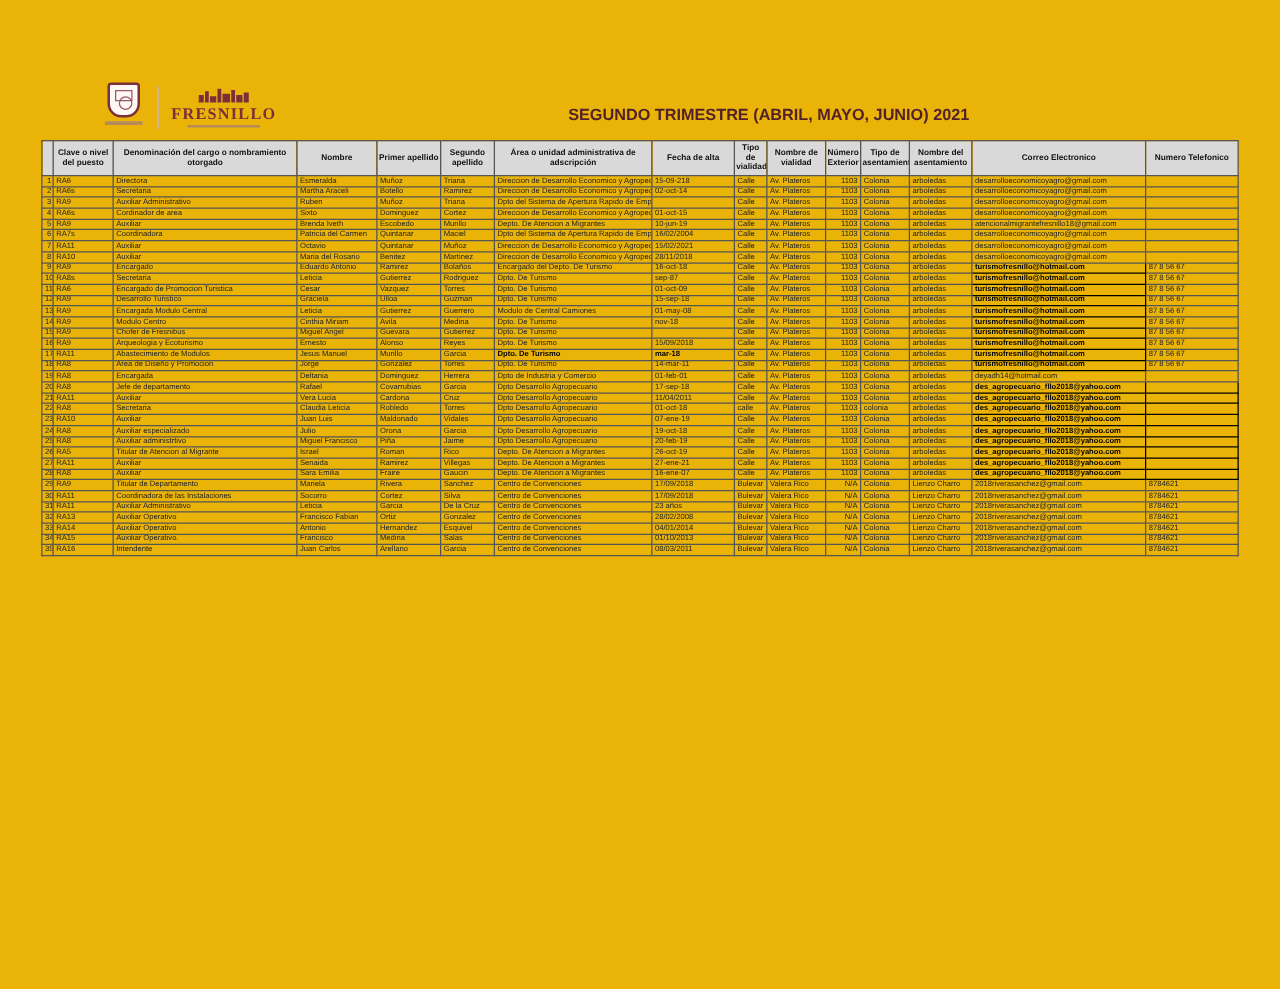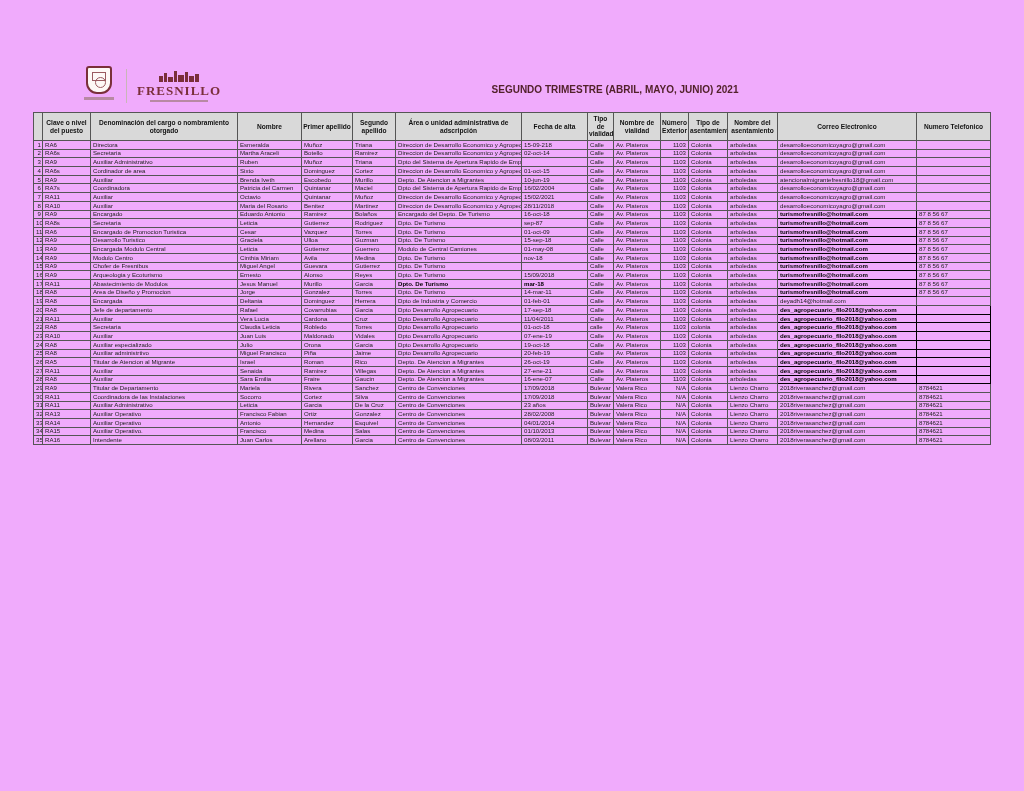--- a/index.html
+++ b/index.html
@@ -1,35 +1,35 @@
 <!DOCTYPE html>
 <html><head>
 <meta charset="utf-8">
 <style>
   * { margin:0; padding:0; box-sizing:border-box; }
   html,body { width:1024px; height:791px; background:#ffffff; font-family:"Liberation Sans", sans-serif; }
-  .page { position:relative; width:1024px; height:791px; background:#f0abfc; overflow:hidden; }
+  .page { position:relative; width:1024px; height:791px; background:#eab308; overflow:hidden; }
 
   
   .logo-wrap { position:absolute; left:82px; top:64px; height:44px; display:flex; align-items:center; gap:10px; }
   .crest { width:34px; height:40px; display:flex; flex-direction:column; align-items:center; }
   .crest-shield { width:26px; height:28px; border:2px solid #7a2f3a; border-radius:3px 3px 11px 11px; position:relative; background:#fdf8f6; }
   .crest-shield:before { content:""; position:absolute; left:4px; top:4px; right:4px; height:7px; border:1px solid #9a5a60; }
   .crest-shield:after { content:""; position:absolute; left:7px; bottom:4px; width:9px; height:9px; border:1px solid #9a5a60; border-radius:50%; }
   .crest-caption { margin-top:3px; width:30px; height:3px; background:#a07a7e; opacity:.7; }
   .logo-divider { width:1px; height:34px; background:#c9b6b8; }
   .fres { display:flex; flex-direction:column; align-items:center; }
   .fres-skyline { height:12px; display:flex; align-items:flex-end; gap:1px; margin-bottom:1px; }
   .fres-skyline i { display:block; background:#7a2f3a; }
   .fres-name { font-family:"Liberation Serif", serif; font-size:13px; letter-spacing:1px; color:#7a2f3a; font-weight:bold; }
   .fres-tag { margin-top:1px; width:58px; height:2px; background:#a07a7e; opacity:.7; }
 
   .titles { position:absolute; left:340px; top:82px; width:550px; text-align:center; color:#52222b; }
   .title-1 { font-size:7.4px; font-weight:bold; letter-spacing:.2px; }
-  .title-2 { font-size:10px; font-weight:bold; margin-top:2px; }
+  .title-2 { font-size:13px; font-weight:bold; margin-top:2px; }
 
   
   .tbl-wrap { position:absolute; left:33px; top:112px; width:957px; }
   table { border-collapse:collapse; table-layout:fixed; width:957px; }
   th, td { border:1px solid #555; overflow:hidden; white-space:nowrap; }
   th { background:#d9d9d9; font-size:6.6px; font-weight:bold; text-align:center; vertical-align:middle; padding:1px 1px; line-height:1.15; white-space:normal; height:28px; color:#111; }
   td { font-size:6.1px; color:#222; height:8.7px; padding:0 2px; vertical-align:middle; line-height:1; }
   td.c-num { text-align:right; padding-right:1px; }
   td.c-right { text-align:right; }
   td.strong { border:1.6px solid #000; font-weight:bold; color:#000; }

